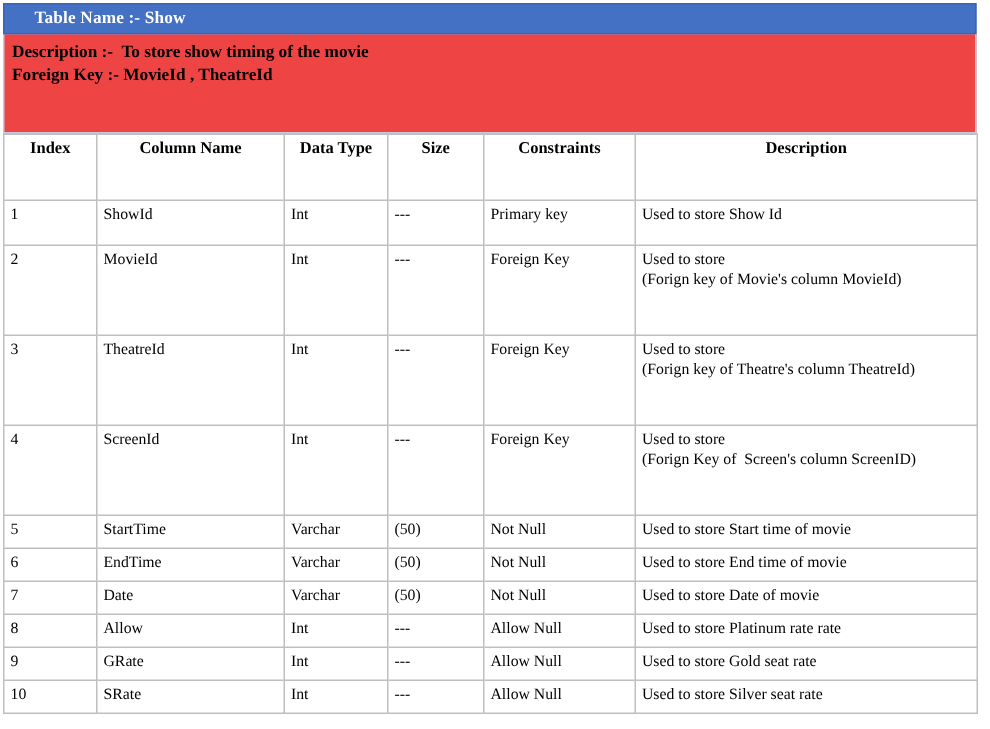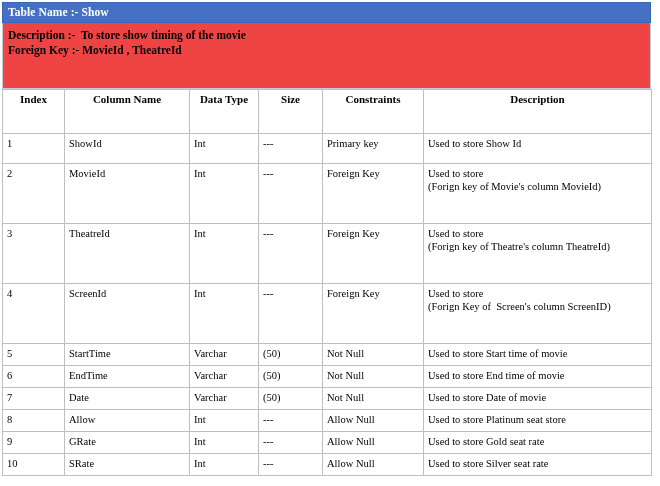--- a/index.html
+++ b/index.html
@@ -23,21 +23,21 @@
     width: 649px;
   }
 
   
   .title-band {
     background: #4471C4;
     border: 1px solid #3b65b0;
     box-sizing: border-box;
     height: 21px;
     line-height: 19px;
-    padding: 0 5px;
+    padding: 0 20px;
     color: #ffffff;
     font-weight: bold;
     font-size: 11.5px;
     letter-spacing: 0.1px;
     white-space: nowrap;
     overflow: hidden;
   }
 
   
   .meta-panel {
@@ -196,21 +196,21 @@
             <span class="cellline">Used to store Date of movie</span>
           </td>
         </tr>
         <tr style="height: 22px;">
           <td>8</td>
           <td>Allow</td>
           <td>Int</td>
           <td>---</td>
           <td>Allow Null</td>
           <td>
-            <span class="cellline">Used to store Platinum seat store</span>
+            <span class="cellline">Used to store Platinum rate rate</span>
           </td>
         </tr>
         <tr style="height: 22px;">
           <td>9</td>
           <td>GRate</td>
           <td>Int</td>
           <td>---</td>
           <td>Allow Null</td>
           <td>
             <span class="cellline">Used to store Gold seat rate</span>

